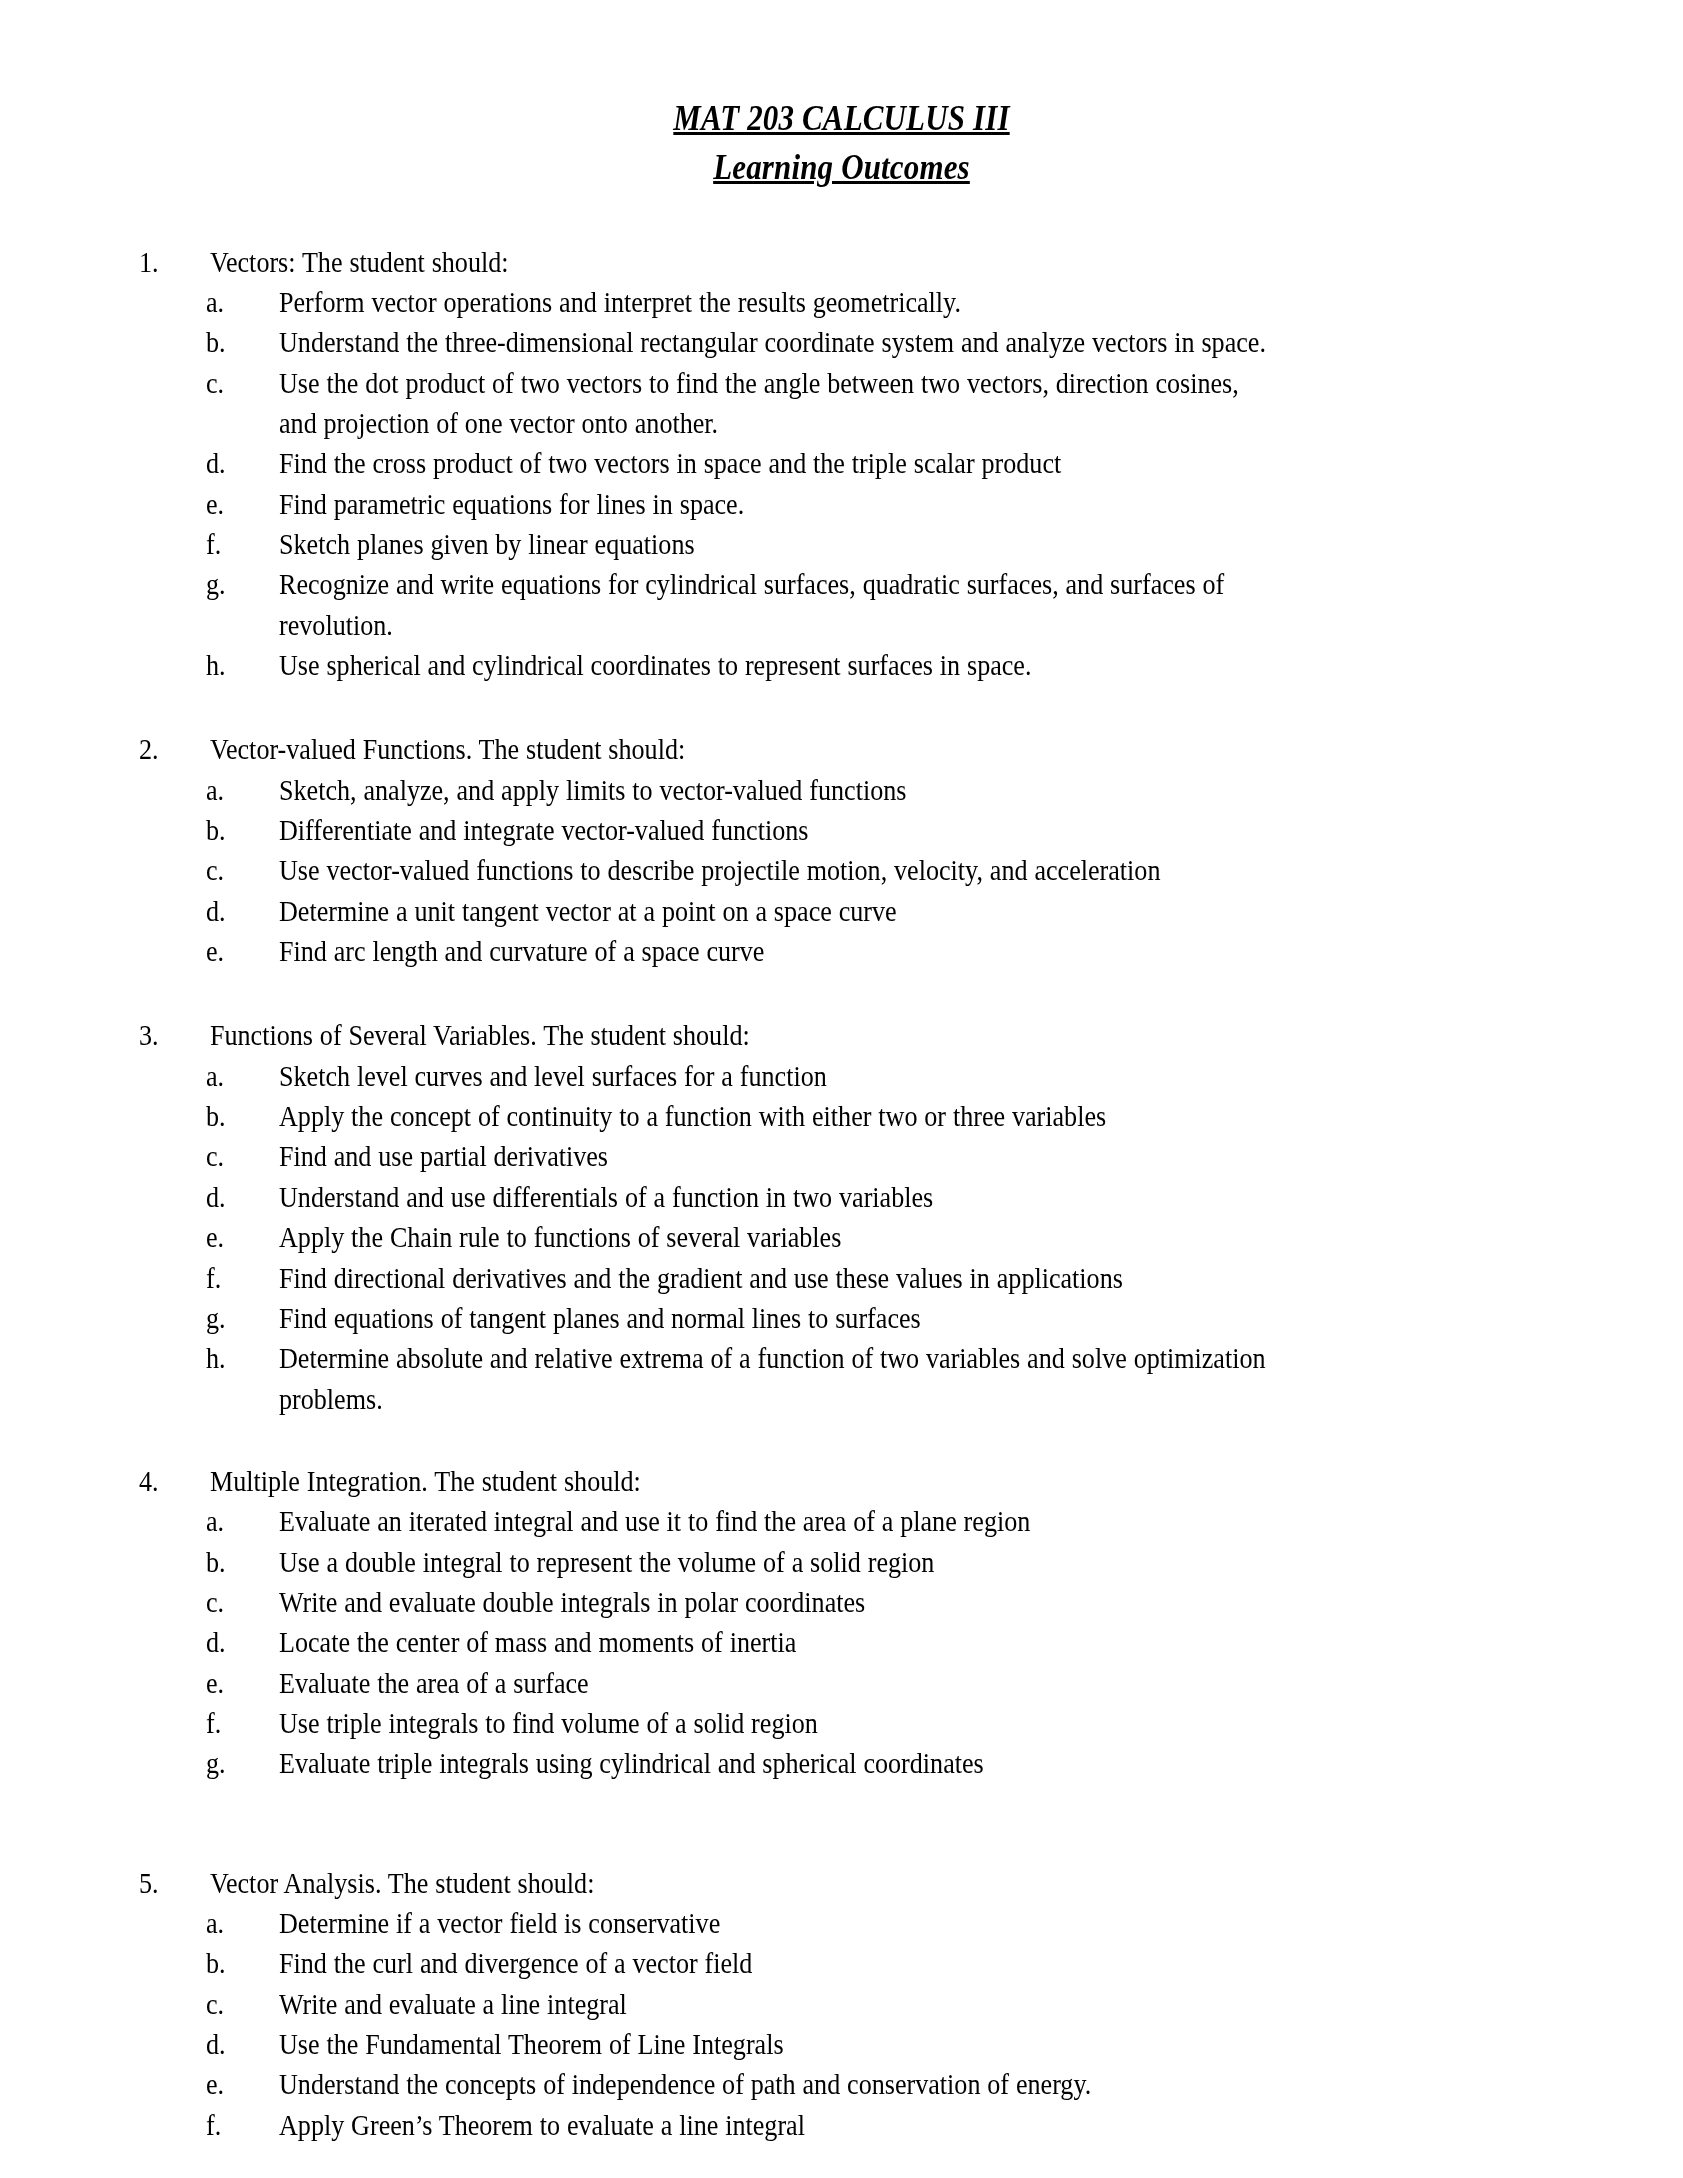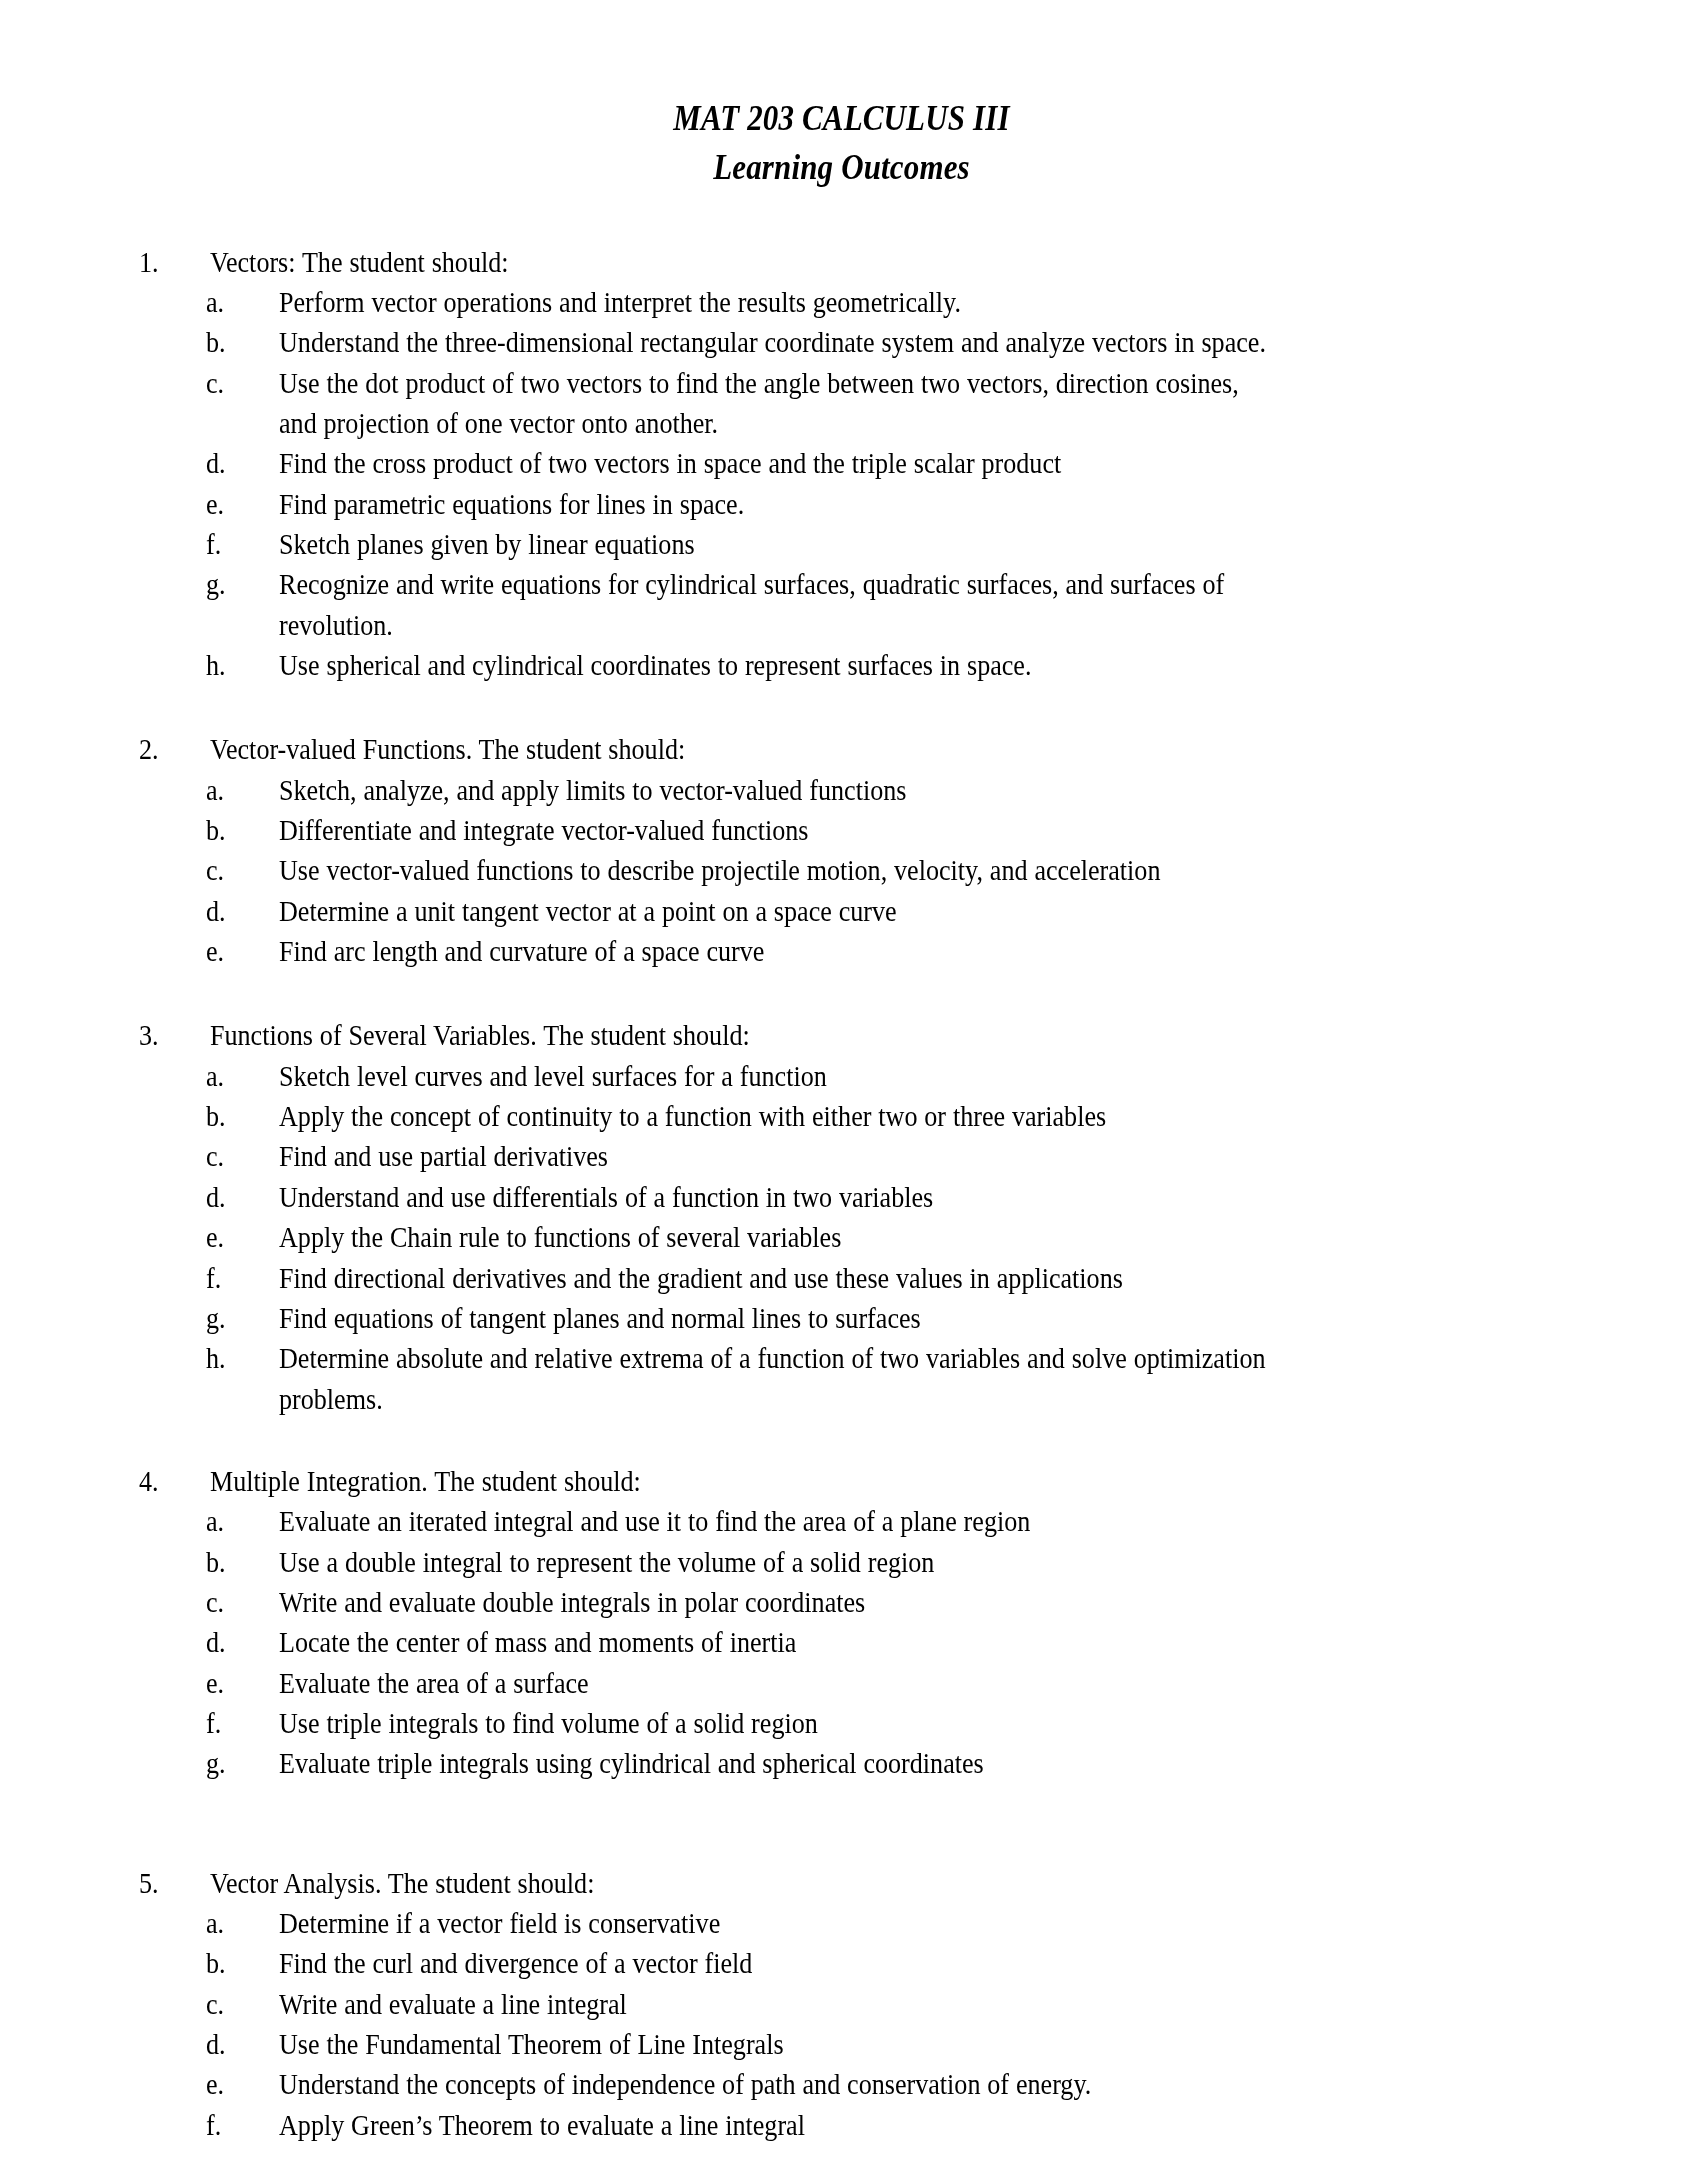--- a/index.html
+++ b/index.html
@@ -22,20 +22,21 @@
     top: 0;
     width: 1683px;
     height: 2178px;
     background: #ffffff;
   }
 
   
   .doc-header {
     text-align: center;
     padding-top: 95px;
+    text-decoration: underline;
   }
   .doc-title,
   .doc-subtitle {
     font-weight: bold;
     font-style: italic;
     font-family: "Liberation Serif", "DejaVu Serif", serif;
     letter-spacing: 0.2px;
     line-height: 1.30;
     transform: scaleX(0.86);
     transform-origin: center center;

